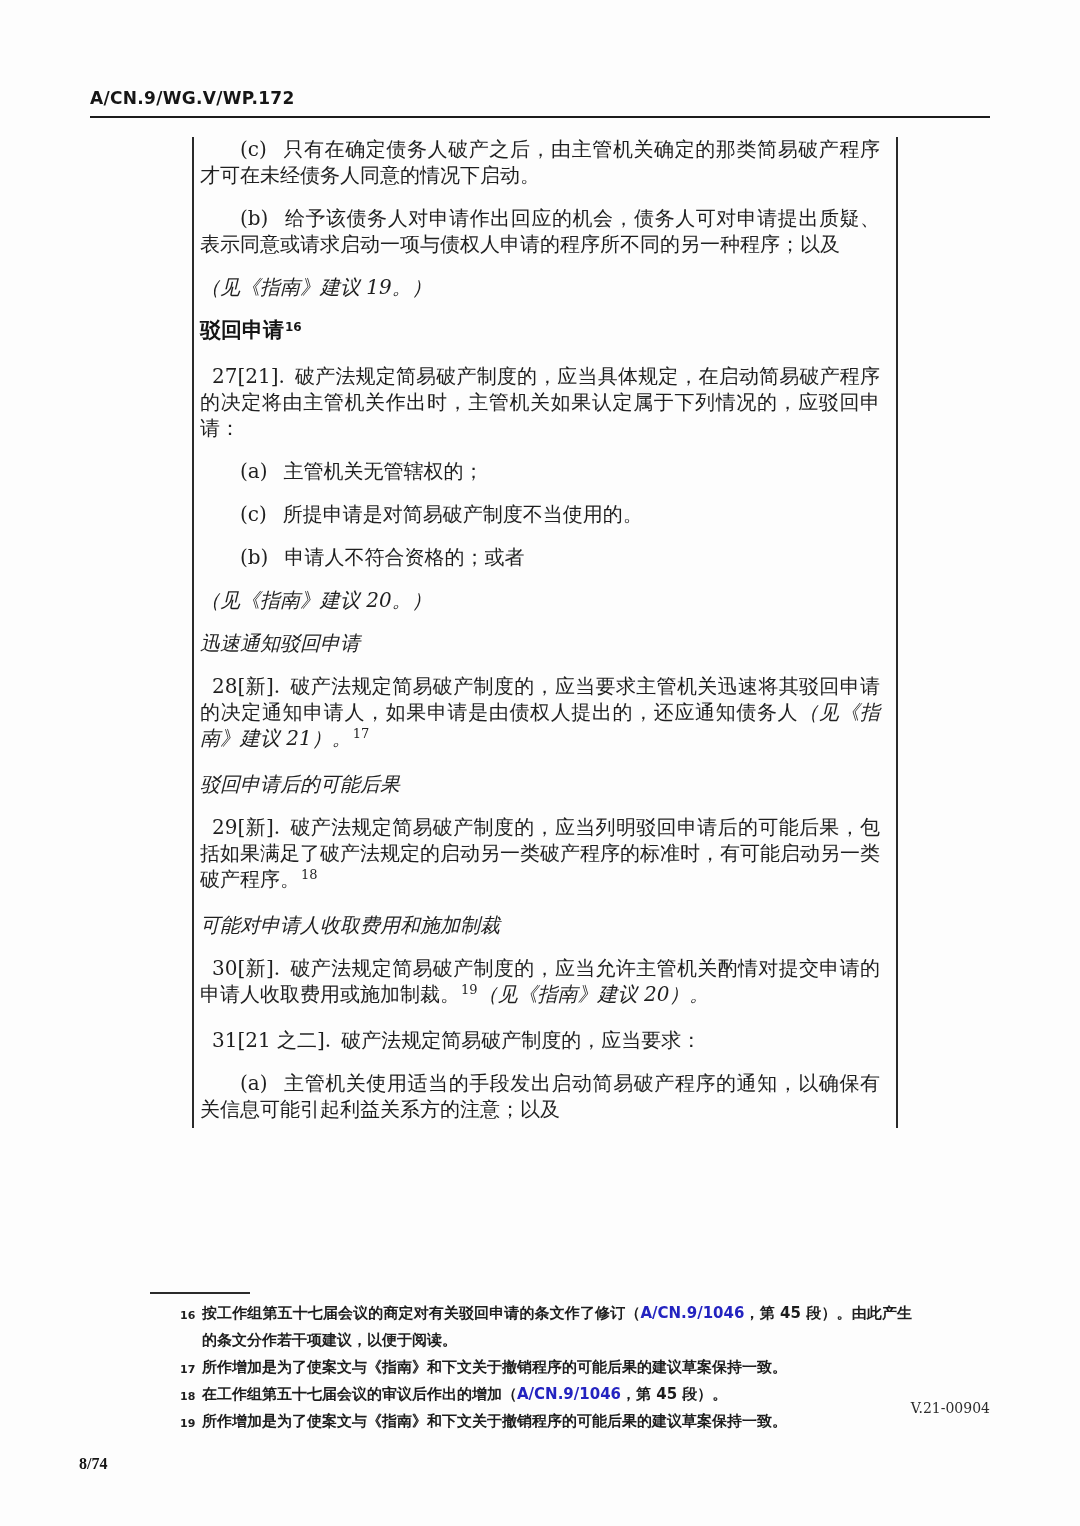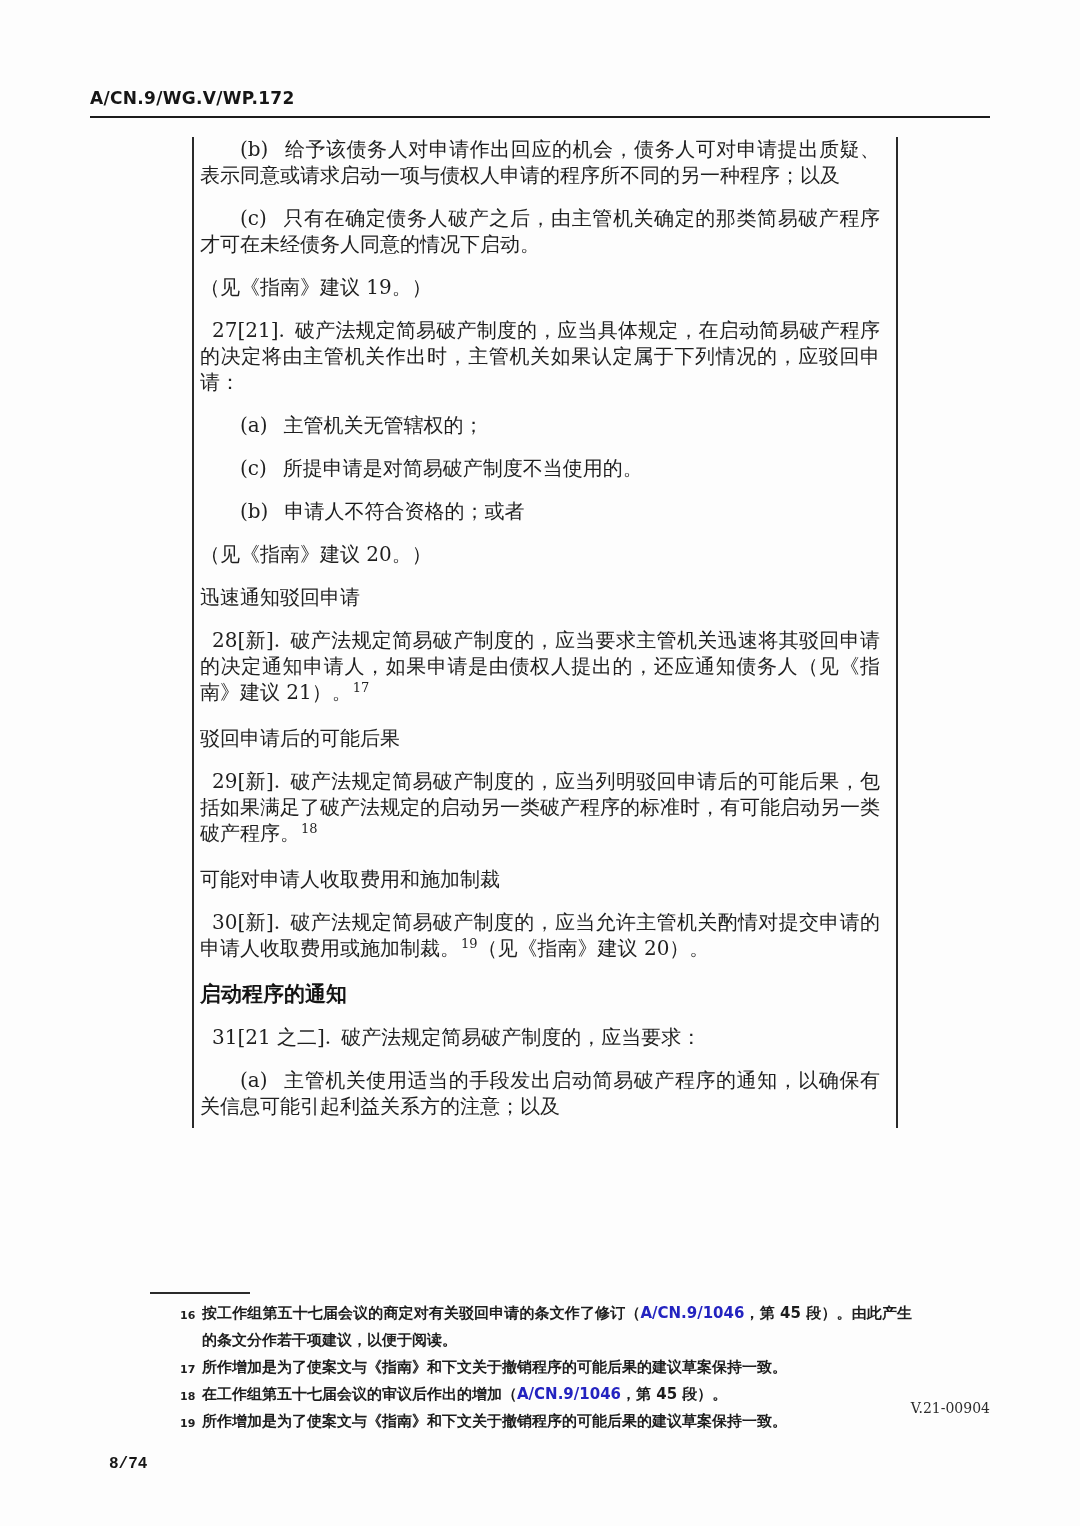--- a/index.html
+++ b/index.html
@@ -46,20 +46,21 @@
     width: 680px;
     font-size: 20px;
     line-height: 26px;
     text-align: justify;
   }
   .content p, .content h3 { margin: 0 0 17px 0; }
   .para-num { margin-right: 10px; margin-left: 12px; }
   .item { text-indent: 40px; }
   .item-label { margin-right: 16px; }
   .kai {
+    font-style: italic;
     font-family: "DejaVu Serif", serif;
   }
   .section-heading {
     font-family: "DejaVu Sans", "Liberation Sans", sans-serif;
     font-weight: bold;
     font-size: 21px;
     color: #141414;
   }
   .fn-ref {
     position: relative;
@@ -98,22 +99,22 @@
   .fn-text { flex: 1; }
   .fn-link {
     color: #2323c0;
     font-weight: bold;
     text-decoration: none;
     cursor: pointer;
   }
   
   .page-number {
     position: absolute;
-    left: 109px; top: 1455px;
-    font-family: Liberation Mono, monospace;
+    left: 79px; top: 1455px;
+    font-family: Liberation Serif, serif;
     font-weight: bold;
     font-size: 16px;
     color: #161616;
   }
   .doc-number {
     position: absolute;
     right: 90px; top: 1400px;
     font-family: "DejaVu Serif", "Liberation Serif", serif;
     font-size: 14px;
     color: #2c2c2c;
@@ -125,26 +126,27 @@
 <div class="page">
 
   <div class="doc-symbol">A/CN.9/WG.V/WP.172</div>
   <div class="header-rule"></div>
 
   <div class="change-bar left"></div>
   <div class="change-bar right"></div>
 
   <div class="content">
 
+    <p class="item"><span class="item-label">(c)</span><span>只有在确定债务人破产之后，由主管机关确定的那类简易破产程序才可在未经债务人同意的情况下启动。</span></p>
+
     <p class="item"><span class="item-label">(b)</span><span>给予该债务人对申请作出回应的机会，债务人可对申请提出质疑、表示同意或请求启动一项与债权人申请的程序所不同的另一种程序；以及</span></p>
 
-    <p class="item"><span class="item-label">(c)</span><span>只有在确定债务人破产之后，由主管机关确定的那类简易破产程序才可在未经债务人同意的情况下启动。</span></p>
-
     <p class="kai">（见《指南》建议 19。）</p>
 
+    <h3 class="section-heading"><span>驳回申请</span><span class="fn-ref">16</span></h3>
 
 
     <p><span class="para-num">27[21].</span><span>破产法规定简易破产制度的，应当具体规定，在启动简易破产程序的决定将由主管机关作出时，主管机关如果认定属于下列情况的，应驳回申请：</span></p>
 
     <p class="item"><span class="item-label">(a)</span><span>主管机关无管辖权的；</span></p>
 
     <p class="item"><span class="item-label">(c)</span><span>所提申请是对简易破产制度不当使用的。</span></p>
 
     <p class="item"><span class="item-label">(b)</span><span>申请人不符合资格的；或者</span></p>
 
@@ -155,21 +157,20 @@
     <p><span class="para-num">28[新].</span><span>破产法规定简易破产制度的，应当要求主管机关迅速将其驳回申请的决定通知申请人，如果申请是由债权人提出的，还应通知债务人</span><span class="kai">（见《指南》建议 21）。</span><span class="fn-ref">17</span></p>
 
     <p class="kai">驳回申请后的可能后果</p>
 
     <p><span class="para-num">29[新].</span><span>破产法规定简易破产制度的，应当列明驳回申请后的可能后果，包括如果满足了破产法规定的启动另一类破产程序的标准时，有可能启动另一类破产程序。</span><span class="fn-ref">18</span></p>
 
     <p class="kai">可能对申请人收取费用和施加制裁</p>
 
     <p><span class="para-num">30[新].</span><span>破产法规定简易破产制度的，应当允许主管机关酌情对提交申请的申请人收取费用或施加制裁。</span><span class="fn-ref">19</span><span class="kai">（见《指南》建议 20）。</span></p>
 
-    <h3 class="section-heading">启动程序的通知</h3>
 
     <p><span class="para-num">31[21 之二].</span><span>破产法规定简易破产制度的，应当要求：</span></p>
 
     <p class="item"><span class="item-label">(a)</span><span>主管机关使用适当的手段发出启动简易破产程序的通知，以确保有关信息可能引起利益关系方的注意；以及</span></p>
 
   </div>
 
   <div class="footnote-separator"></div>
 
   <div class="footnotes">

